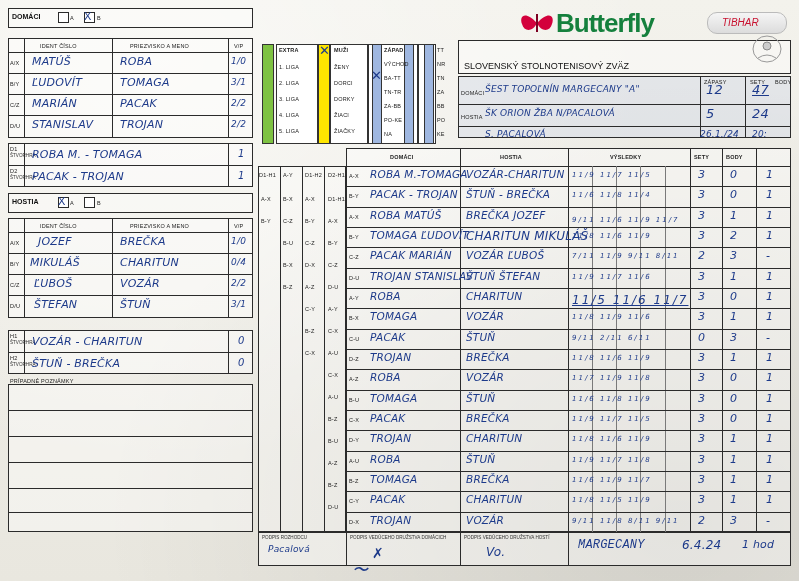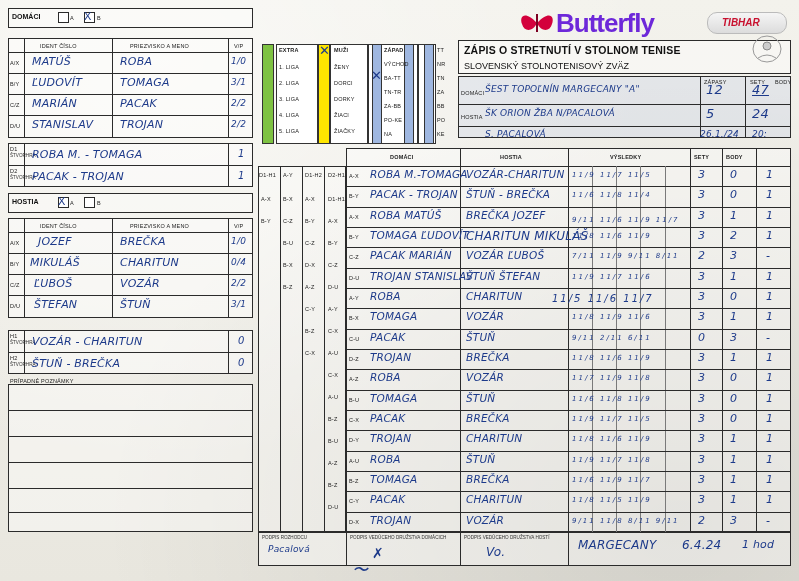--- a/index.html
+++ b/index.html
@@ -20,22 +20,22 @@
   .pr{ position:absolute; }
   .bx{ position:absolute; border:1px solid #2b2b2b; box-sizing:border-box; }
   .bxt{ position:absolute; border-top:1px solid #2b2b2b; }
   .bxl{ position:absolute; border-left:1px solid #2b2b2b; }
   .lbl{ position:absolute; font-size:5.5px; color:#222; letter-spacing:.2px;}
   .tiny{ font-size:4.6px; color:#333; }
   .cap{ position:absolute; font-size:6px; color:#111; font-weight:bold;}
   .hwname{ font-size:11px; }
   .hwsmall{ font-size:9px; }
   
-  .bfly{position:absolute; font-weight:bold; color:#6d28d9; font-size:26px; letter-spacing:-1px;}
-  .tibhar{position:absolute; color:#c8102e; font-weight:bold; font-size:10px; font-style:italic;}
+  .bfly{position:absolute; font-weight:bold; color:#15803d; font-size:26px; letter-spacing:-1px;}
+  .tibhar{position:absolute; color:#c8102e; font-weight:normal; font-size:10px; font-style:italic;}
   .colbar{position:absolute; box-sizing:border-box; border:1px solid #333;}
   .xmark{position:absolute;font-size:11px;color:#1d3a8a;}
 </style>
 </head>
 <body>
 
 <div id="sheet">
   <div id="paper"></div>
 
   <div class="bx" style="left:8px;top:8px;width:245px;height:20px;background:rgba(255,255,255,.35);"></div>
@@ -49,21 +49,20 @@
   <svg class="pr" style="left:519px;top:10px;" width="36" height="26">
     <path d="M18 13 C6 0, 0 6, 3 14 C5 22, 14 22, 18 13 Z" fill="#d3003c"></path>
     <path d="M18 13 C30 0, 36 6, 33 14 C31 22, 22 22, 18 13 Z" fill="#d3003c"></path>
     <rect x="17" y="4" width="2" height="18" fill="#7c0022"></rect>
   </svg>
   <div class="bfly" style="left:556px;top:8px;">Butterfly</div>
   <div class="pr" style="left:707px;top:12px;width:78px;height:20px;border-radius:10px;background:linear-gradient(#f5f5f5,#dcdcdc);border:1px solid #bbb;"></div>
   <div class="tibhar" style="left:722px;top:17px;">TIBHAR</div>
 
   <div class="bx" style="left:458px;top:40px;width:333px;height:34px;background:rgba(255,255,255,.4);"></div>
-  <div class="pr" style="left:464px;top:44px;font-size:10.5px;font-weight:bold;color:#111;letter-spacing:.2px;">ZÁPIS O STRETNUTÍ V STOLNOM TENISE</div>
   <div class="pr" style="left:464px;top:61px;font-size:9px;color:#111;">SLOVENSKÝ STOLNOTENISOVÝ ZVÄZ</div>
   <svg class="pr" style="left:750px;top:34px;" width="34" height="30">
     <ellipse cx="17" cy="15" rx="14" ry="13" fill="none" stroke="#999" stroke-width="1"></ellipse>
     <circle cx="17" cy="12" r="4" fill="#ccc" stroke="#888"></circle>
     <path d="M8 24 q9 -6 18 0" fill="none" stroke="#999"></path>
   </svg>
 
   <div class="bx" style="left:458px;top:76px;width:333px;height:62px;background:rgba(200,210,230,.35);"></div>
   <div class="bxl" style="left:700px;top:76px;height:62px;border-left:1px solid #2b2b2b;"></div>
   <div class="bxl" style="left:745px;top:76px;height:62px;border-left:1px solid #2b2b2b;"></div>
@@ -355,21 +354,21 @@
         <div class="hw" style="position: absolute; left: 572px; top: 272.65px; font-size: 7px; letter-spacing: 2px;">11/9 11/7 11/6</div>
         <div class="hw" style="position: absolute; left: 698px; top: 269.65px; font-size: 11px;">3</div>
         <div class="hw" style="position: absolute; left: 730px; top: 269.65px; font-size: 11px;">1</div>
         <div class="hw" style="position: absolute; left: 766px; top: 269.65px; font-size: 11px;">1</div>
       </div>
       <div class="bxt" style="left: 346px; width: 445px; top: 308.31px;"></div>
       <div style="position: absolute; left: 0px; top: 0px; width: 799px; height: 0px;">
         <div class="lbl" style="position: absolute; left: 349px; top: 294.98px; font-size: 5.5px;">A-Y</div>
         <div class="hw" style="position: absolute; left: 370px; top: 289.98px; font-size: 10.5px;">ROBA</div>
         <div class="hw" style="position: absolute; left: 466px; top: 289.98px; font-size: 10.5px;">CHARITUN</div>
-        <div class="hw" style="position: absolute; left: 552px; top: 292.98px; font-size: 10px; letter-spacing: 2px;">11/5 11/6 11/7</div>
+        <div class="hw" style="position: absolute; left: 572px; top: 292.98px; font-size: 12px; letter-spacing: 2px; text-decoration: underline;">11/5 11/6 11/7</div>
         <div class="hw" style="position: absolute; left: 698px; top: 289.98px; font-size: 11px;">3</div>
         <div class="hw" style="position: absolute; left: 730px; top: 289.98px; font-size: 11px;">0</div>
         <div class="hw" style="position: absolute; left: 766px; top: 289.98px; font-size: 11px;">1</div>
       </div>
       <div class="bxt" style="left: 346px; width: 445px; top: 328.64px;"></div>
       <div style="position: absolute; left: 0px; top: 0px; width: 799px; height: 0px;">
         <div class="lbl" style="position: absolute; left: 349px; top: 315.31px; font-size: 5.5px;">B-X</div>
         <div class="hw" style="position: absolute; left: 370px; top: 310.31px; font-size: 10.5px;">TOMAGA</div>
         <div class="hw" style="position: absolute; left: 466px; top: 310.31px; font-size: 10.5px;">VOZÁR</div>
         <div class="hw" style="position: absolute; left: 572px; top: 313.31px; font-size: 7px; letter-spacing: 2px;">11/8 11/9 11/6</div>
@@ -482,17 +481,17 @@
   <div class="bx" style="left:258px;top:532px;width:533px;height:34px;background:rgba(255,255,255,.40);"></div>
   <div class="bxl" style="left:346px;top:532px;height:34px;"></div>
   <div class="bxl" style="left:460px;top:532px;height:34px;"></div>
   <div class="bxl" style="left:568px;top:532px;height:34px;"></div>
   <div class="tiny pr" style="left:262px;top:535px;">PODPIS ROZHODCU</div>
   <div class="hw hwsmall pr" style="left:268px;top:544px;">Pacalová</div>
   <div class="tiny pr" style="left:350px;top:535px;">PODPIS VEDÚCEHO DRUŽSTVA DOMÁCICH</div>
   <div class="hw hwsmall pr" style="left:372px;top:545px;font-size:14px;">✗</div>
   <div class="tiny pr" style="left:464px;top:535px;">PODPIS VEDÚCEHO DRUŽSTVA HOSTÍ</div>
   <div class="hw hwsmall pr" style="left:486px;top:545px;font-size:12px;">Vo.</div>
-  <div class="hw pr" style="left:578px;top:538px;font-size:12px;">MARGECANY</div>
+  <div class="hw pr" style="left:578px;top:538px;font-size:12px;font-family:Liberation Mono, monospace;">MARGECANY</div>
   <div class="hw pr" style="left:682px;top:538px;font-size:12px;">6.4.24</div>
   <div class="hw pr" style="left:742px;top:538px;font-size:11px;">1 hod</div>
   <div class="hw pr" style="left:352px;top:560px;font-size:16px;">〜</div>
 </div>
 
 </body></html>

